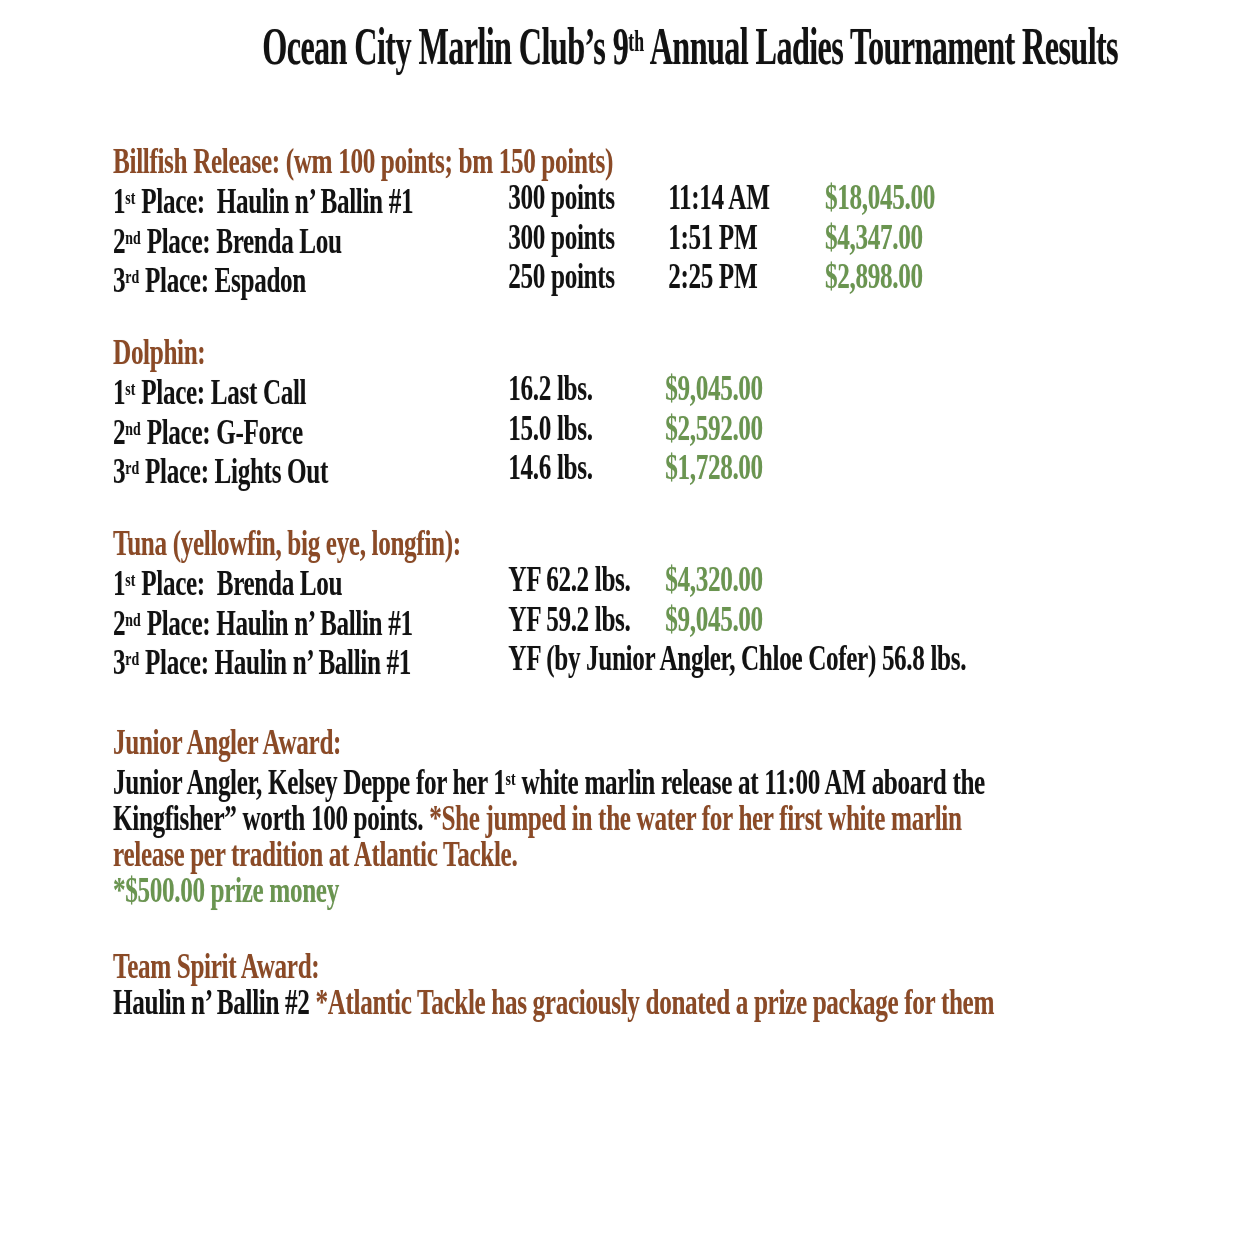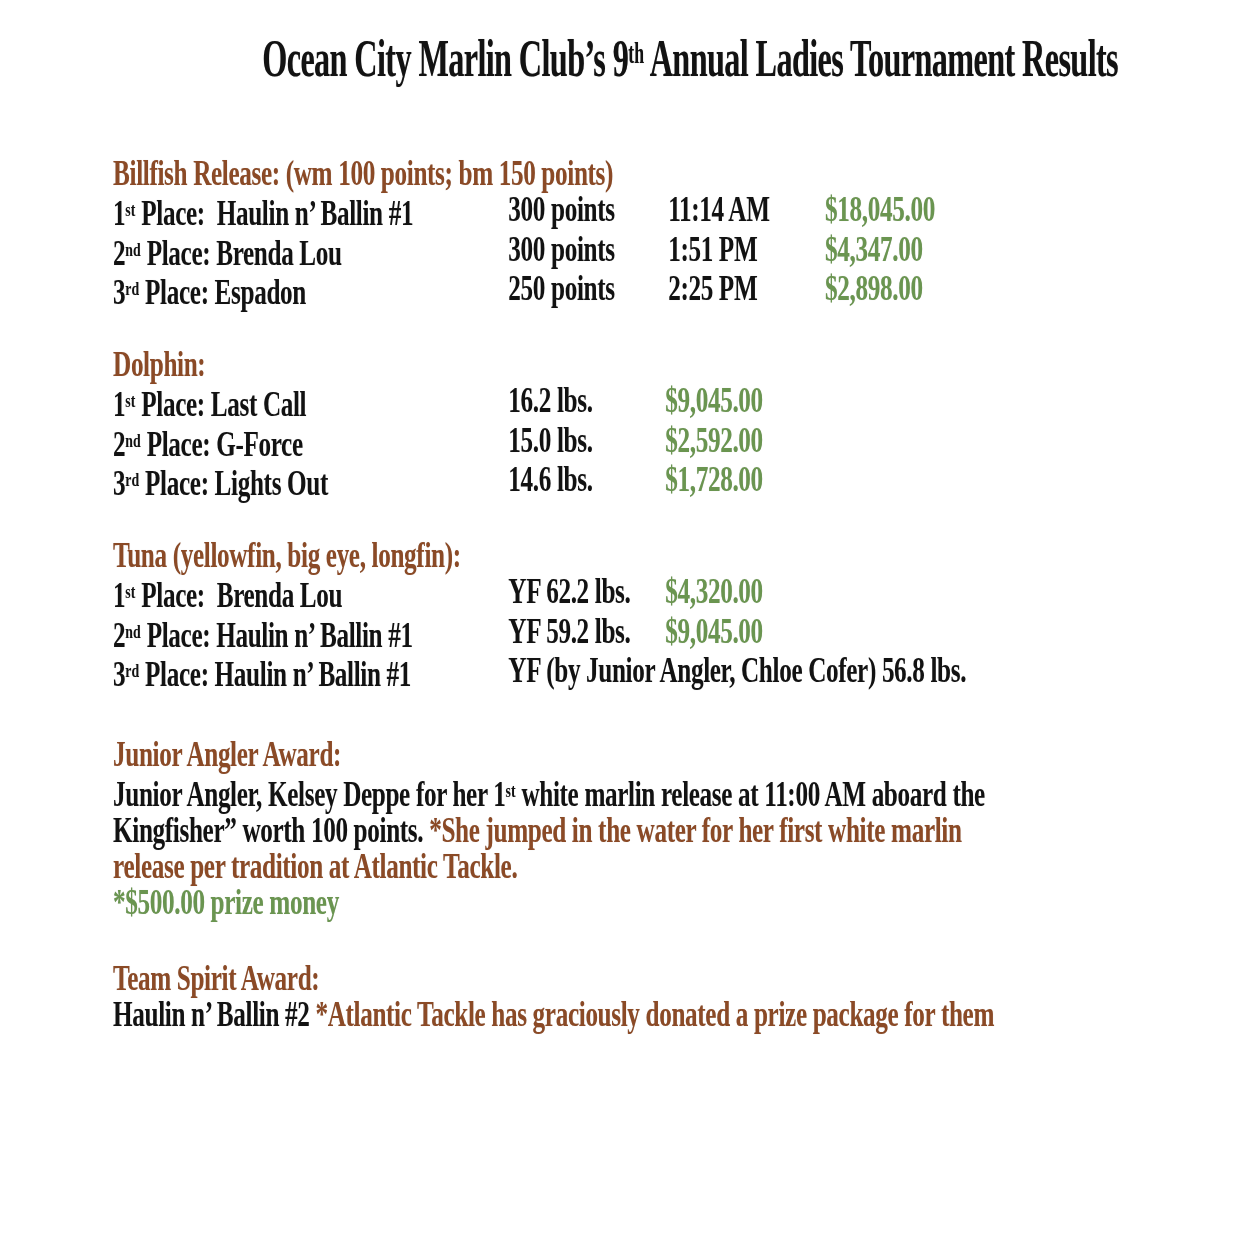--- a/index.html
+++ b/index.html
@@ -7,21 +7,21 @@
     width: 1242px; height: 1235px;
     background: #ffffff;
     overflow: hidden;
     font-family: "Liberation Serif", "DejaVu Serif", serif;
     font-weight: bold;
     color: #121212;
   }
   .page { position: relative; width: 1242px; height: 1235px; background: #fff; }
 
   
-  .title-block { margin-top: 26px; }
+  .title-block { margin-top: 14px; }
   .title-line {
     text-align: center;
     font-size: 52px;
     line-height: 55px;
     height: 55px;
     letter-spacing: -1px;
     text-shadow: 0 0 1px rgba(0,0,0,0.35);
   }
   .title-line > span {
     display: inline-block;

